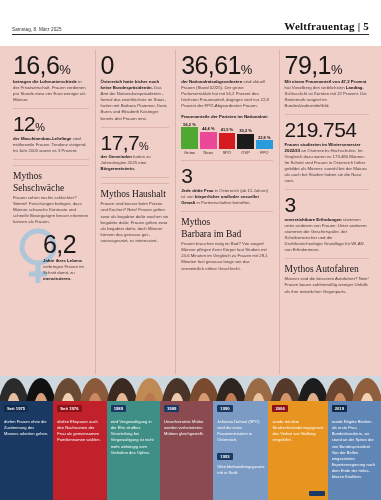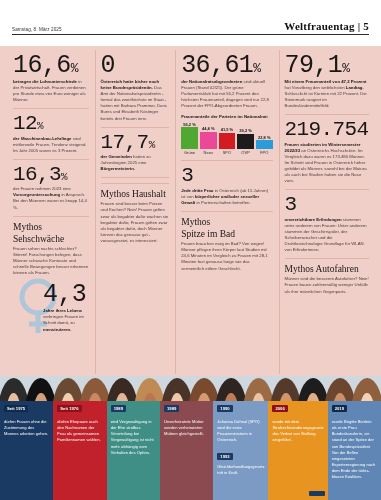--- a/index.html
+++ b/index.html
@@ -39,21 +39,21 @@
   .col{position:relative;padding:4px 6px 0 5px;}
   .col.c1{width:86px;}
   .col.c2{width:78px;border-left:1px solid #e0b3a9;}
   .col.c3{width:104px;border-left:1px solid #e0b3a9;}
   .col.c4{width:96px;border-left:1px solid #e0b3a9;}
 
   .stat{margin-bottom:5px;}
   .divider{height:1px;background:#e0b3a9;margin:5px 0 5px 0;}
 
   .big{
-    font-family:Liberation Mono, monospace;
+    font-family:Liberation Sans, sans-serif;
     font-weight:400;line-height:.92;color:#1a1717;
     letter-spacing:-.6px;
   }
   .big.s1{font-size:25px;}
   .big.s2{font-size:21px;}
   .big .pct{font-size:.52em;letter-spacing:0;}
 
   .txt{
     font-size:4.3px;line-height:1.42;color:#4b3c3a;margin-top:2px;
     text-align:left;
@@ -133,38 +133,34 @@
         <div class="stat">
           <div class="big s1"><span>16,6</span><span class="pct">%</span></div>
           <div class="txt"><b>betragen die Lohnunterschiede</b><span> in der Privatwirtschaft. Frauen verdienen pro Stunde etwa vier Euro weniger als Männer.</span></div>
         </div>
         <div class="divider"></div>
         <div class="stat">
           <div class="big s2"><span>12</span><span class="pct">%</span></div>
           <div class="txt"><b>der Maschinenbau-Lehrlinge</b><span> sind mittlerweile Frauen. Tendenz steigend. Im Jahr 2005 waren es 3 Prozent.</span></div>
         </div>
         <div class="divider"></div>
-        <div class="stat">
-          <div class="big s2"><span>16,3</span><span class="pct">%</span></div>
-          <div class="txt"><span>der Frauen nahmen 2023 eine</span> <b>Vorsorgeuntersuchung</b><span> in Anspruch. Bei den Männern waren es knapp 14,4 %.</span></div>
-        </div>
         <div class="divider"></div>
         <div class="stat">
           <div class="mythos-h">Mythos</div>
           <div class="mythos-h">Sehschwäche</div>
           <div class="txt">Frauen sehen nachts schlechter? Stimmt! Forschungen belegen, dass Männer schwache Kontraste und schnelle Bewegungen besser erkennen können als Frauen.</div>
         </div>
         <div style="position:relative;height:60px;margin-top:3px;">
           <svg class="venus" viewBox="0 0 46 58">
             <circle cx="23" cy="20" r="16" fill="none" stroke="#a9c5da" stroke-width="5"></circle>
             <line x1="23" y1="36" x2="23" y2="56" stroke="#a9c5da" stroke-width="5"></line>
             <line x1="14" y1="47" x2="32" y2="47" stroke="#a9c5da" stroke-width="5"></line>
           </svg>
           <div style="position:absolute;left:30px;top:2px;width:52px;">
-            <div class="big s1">4,3</div>
+            <div class="big s1">6,2</div>
             <div class="txt"><b>Jahre ihres Lebens</b><span> verbringen Frauen im Schnitt damit, zu </span><b>menstruieren.</b></div>
           </div>
         </div>
       </div>
 
       <div class="col c2">
         <div class="stat">
           <div class="big s1">0</div>
           <div class="txt"><b>Österreich hatte bisher noch keine Bundespräsidentin.</b><span> Das Amt der Nationalratspräsidentin - formal das zweithöchste im Staat - hatten mit Barbara Prammer, Doris Bures und Elisabeth Köstinger bereits drei Frauen inne.</span></div>
         </div>
@@ -215,21 +211,21 @@
             </div>
           </div>
         <div class="divider"></div>
         <div class="stat">
           <div class="big s2">3</div>
           <div class="txt"><b>Jede dritte Frau</b><span> in Österreich (ab 15 Jahren) ist von </span><b>körperlicher und/oder sexueller Gewalt</b><span> in Partnerschaften betroffen.</span></div>
         </div>
         <div class="divider"></div>
         <div class="stat">
           <div class="mythos-h">Mythos</div>
-          <div class="mythos-h">Spitze im Bad</div>
+          <div class="mythos-h">Barbara im Bad</div>
           <div class="txt">Frauen brauchen ewig im Bad? Von wegen! Männer pflegen ihren Körper laut Studien mit 24,6 Minuten im Vergleich zu Frauen mit 28,1 Minuten fast genauso lange wie das vermeintlich eitlere Geschlecht.</div>
         </div>
       </div>
 
       <div class="col c4">
         <div class="stat">
           <div class="big s1"><span>79,1</span><span class="pct">%</span></div>
           <div class="txt"><b>Mit einem Frauenanteil von 47,2 Prozent</b><span> hat Vorarlberg den weiblichsten </span><b>Landtag.</b><span> Schlusslicht ist Kärnten mit 22 Prozent. Die Steiermark rangiert im Bundesländermittelfeld.</span></div>
         </div>
         <div class="divider"></div>

